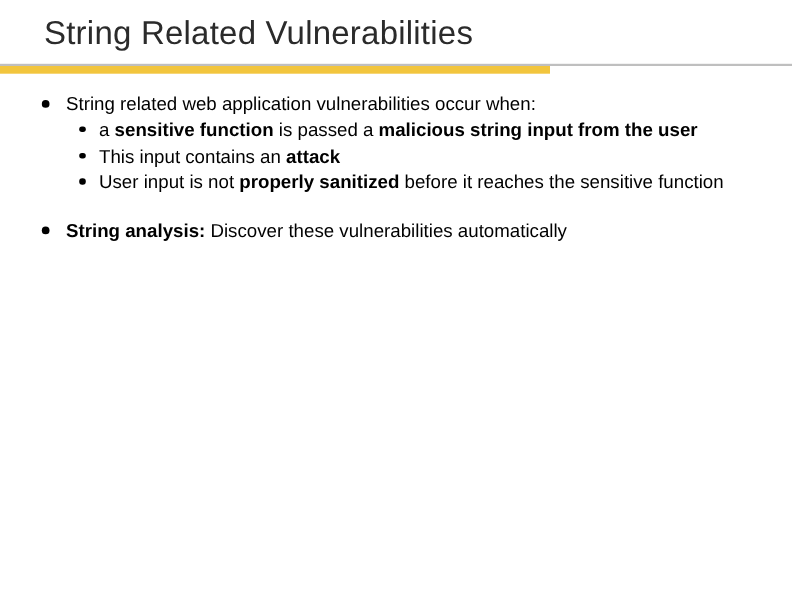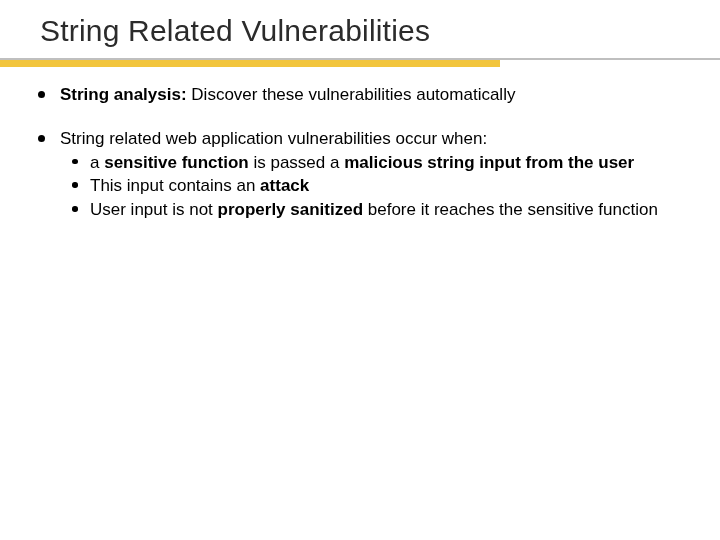--- a/index.html
+++ b/index.html
@@ -98,31 +98,31 @@
 <body>
 
 <div class="slide">
   <div class="title">String Related Vulnerabilities</div>
   <div class="rule-gray"></div>
   <div class="rule-gold"></div>
 
   <div class="body">
     <ul class="top">
       <li>
-        <b>String analysis:</b><span> Discover these vulnerabilities automatically</span>
-      </li>
-      <li>
         <span>String related web application vulnerabilities occur when:</span>
         <ul class="sub">
           <li>
             <span>a </span><b>sensitive function</b><span> is passed a </span><b>malicious string input from the user</b>
           </li>
           <li>
             <span>This input contains an </span><b>attack</b>
           </li>
           <li>
             <span>User input is not </span><b>properly sanitized</b><span>  before it reaches the sensitive function</span>
           </li>
         </ul>
       </li>
+      <li>
+        <b>String analysis:</b><span> Discover these vulnerabilities automatically</span>
+      </li>
     </ul>
   </div>
 </div>
 
 </body></html>

